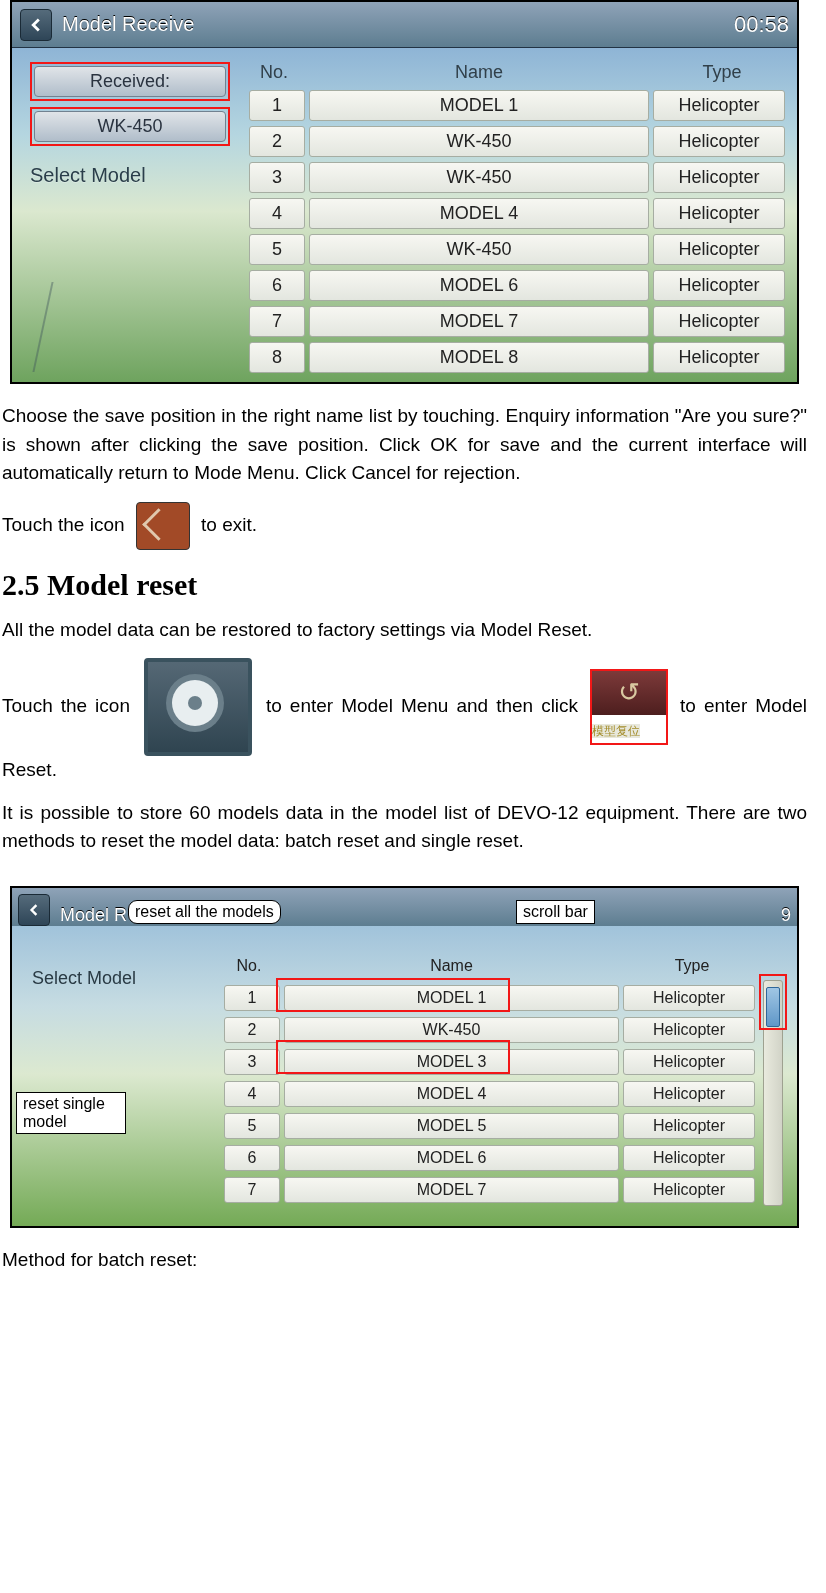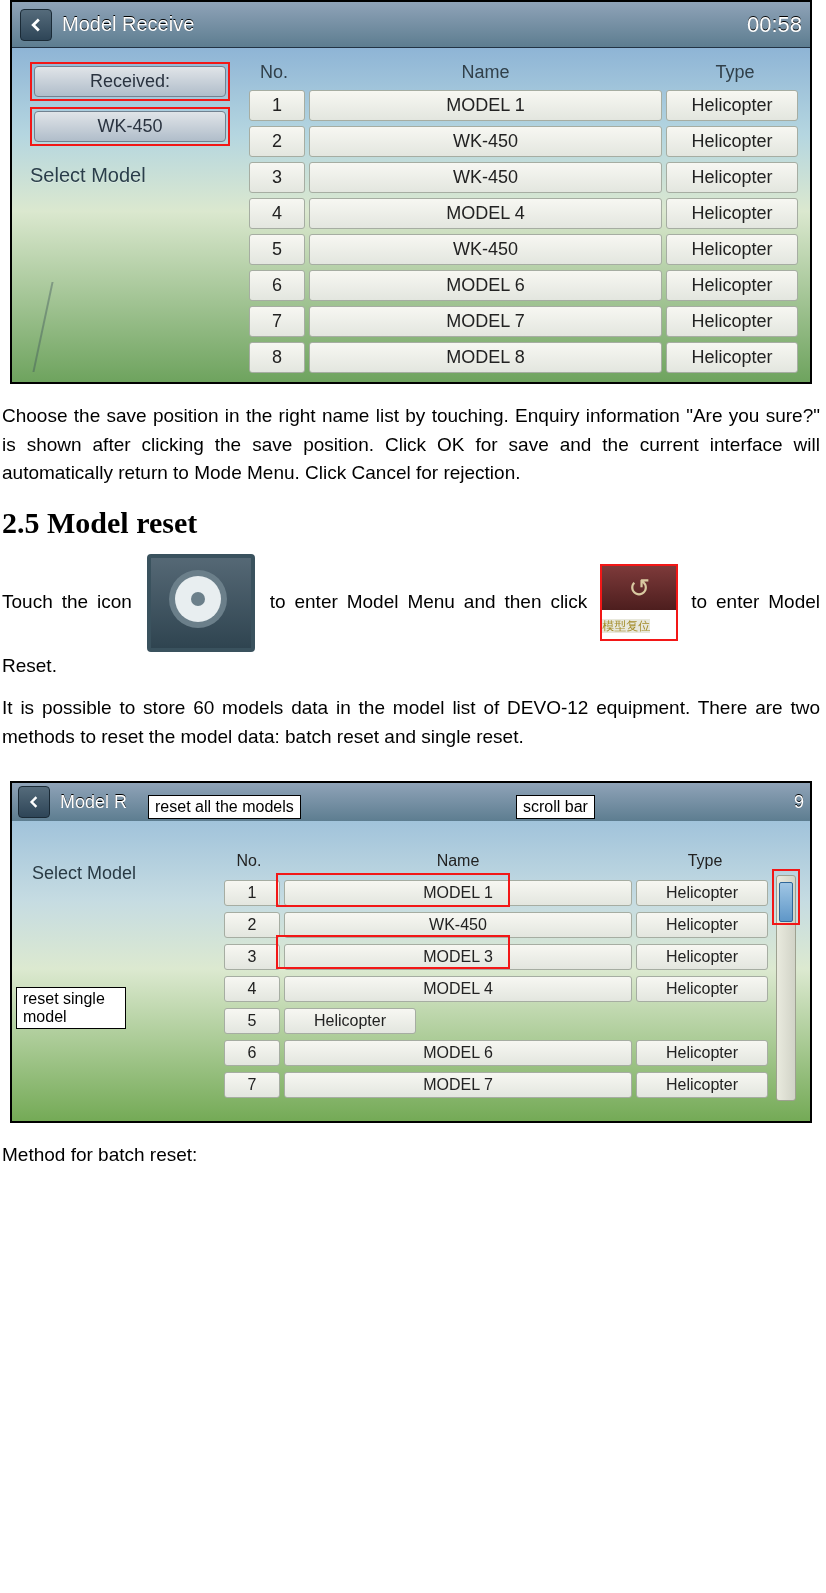--- a/index.html
+++ b/index.html
@@ -4,21 +4,21 @@
 <style>
   body {
     margin: 0;
     padding: 0;
     font-family: Arial, Helvetica, sans-serif;
     color: #000;
     background: #fff;
     width: 826px;
   }
   .page {
-    padding: 0 4px 20px 0;
+    padding: 0 17px 20px 0;
   }
   .photo-wrap {
     border: 2px solid #000;
     margin: 0 10px 18px 10px;
     position: relative;
     background: #6e8c72;
   }
   .photo {
     position: relative;
     height: 380px;
@@ -282,21 +282,21 @@
     font-weight: bold;
   }
   .footer .left { color: #1020b0; }
   .footer .right { color: #c01060; }
   .nav-bar2 {
     position: absolute;
     top: 0; left: 0; right: 0;
     height: 38px;
     background: linear-gradient(#8fa3b8, #5d7d90);
     display: flex;
-    align-items: center;
+    align-items: flex-end;
     padding: 0 6px;
     box-sizing: border-box;
     z-index: 2;
   }
   .side-label2 {
     position: absolute;
     top: 80px;
     left: 20px;
     font-size: 18px;
     color: #293a44;
@@ -376,23 +376,29 @@
             <div class="cell col-no">8</div>
             <div class="cell col-name">MODEL 8</div>
             <div class="cell col-type">Helicopter</div>
           </div>
       </div>
     </div>
   </div>
 
   <p class="body-text">Choose the save position in the right name list by touching. Enquiry information "Are you sure?" is shown after clicking the save position. Click OK for save and the current interface will automatically return to Mode Menu. Click Cancel for rejection.</p>
 
+  <p class="body-text">
+    <span>Touch the icon</span>
+    <span class="inline-icon exit-icon"></span>
+    <span> to exit.</span>
+  </p>
 
   <h2 class="section">2.5 Model reset</h2>
 
+  <p class="body-text">All the model data can be restored to factory settings via Model Reset.</p>
 
   <p class="body-text just">
     <span>Touch the icon </span>
     <span class="inline-icon gear-icon"></span>
     <span> to enter Model Menu and then click </span>
     <span class="reset-btn-icon">
       <span class="top">↺</span>
       <span class="bot">模型复位</span>
     </span>
     <span> to enter Model Reset.</span>
@@ -408,21 +414,21 @@
           <svg width="12" height="12" viewBox="0 0 10 10">
               <path d="M7 1 L3 5 L7 9" stroke="#fff" stroke-width="2" fill="none"></path>
             </svg>
         </div>
         <div class="nav-title" style="font-size:18px">Model R</div>
         <div class="nav-clock" style="font-size:18px">9</div>
       </div>
 
       <div class="side-label2">Select Model</div>
 
-      <div class="callout" style="top:12px; left:136px;">reset all the models</div>
+      <div class="callout" style="top:12px; left:116px;border-radius:9px;">reset all the models</div>
       <div class="callout" style="top:12px; left:504px;">scroll bar</div>
       <div class="callout" style="top:204px; left:4px; white-space:normal; width:96px;">reset single model</div>
 
       <div class="redbox" style="top:90px; left:264px; width:230px; height:30px;"></div>
       <div class="redbox" style="top:152px; left:264px; width:230px; height:30px;"></div>
       <div class="redbox" style="top:86px; right:10px; width:24px; height:52px;"></div>
 
       <div class="modeltable2">
         <div class="hdr">
           <div class="col-no">No.</div>
@@ -444,20 +450,21 @@
             <div class="cell col-name">MODEL 3</div>
             <div class="cell col-type">Helicopter</div>
           </div>
         <div class="row">
             <div class="cell col-no">4</div>
             <div class="cell col-name">MODEL 4</div>
             <div class="cell col-type">Helicopter</div>
           </div>
         <div class="row">
             <div class="cell col-no">5</div>
+            <div class="cell col-name">MODEL 5</div>
             <div class="cell col-type">Helicopter</div>
           </div>
         <div class="row">
             <div class="cell col-no">6</div>
             <div class="cell col-name">MODEL 6</div>
             <div class="cell col-type">Helicopter</div>
           </div>
         <div class="row">
             <div class="cell col-no">7</div>
             <div class="cell col-name">MODEL 7</div>

